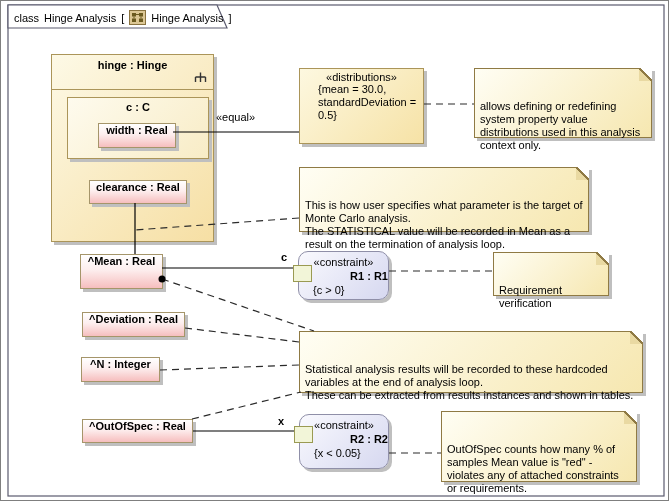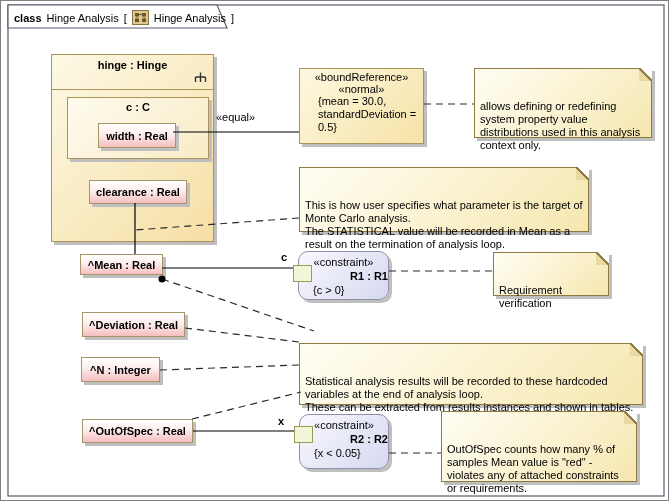--- a/index.html
+++ b/index.html
@@ -6,40 +6,40 @@
   .canvas{
     position:relative;width:669px;height:501px;background:#ffffff;
     font-family:"Liberation Sans",sans-serif;font-size:11px;color:#000;
     border:1px solid #7f7f7f;box-sizing:border-box;overflow:hidden;
   }
   svg.layer{position:absolute;left:0;top:0;pointer-events:none;}
   .tab-text{
     position:absolute;left:13px;top:9px;display:flex;align-items:center;gap:5px;
     white-space:nowrap;z-index:2;
   }
-  .tab-text .kw{font-weight:bold;}
+  .tab-text .kw{font-weight:normal;}
   .shape{position:absolute;box-sizing:border-box;}
   .shadow{box-shadow:3px 3px 0 #bfbfbf;}
   .block{
     background:linear-gradient(135deg,#fdf9e6 0%,#f6dfa4 100%);
     border:1px solid #ab9559;z-index:3;
   }
   .block-header{height:34px;border-bottom:1px solid #ab9559;position:relative;}
   .block-title{text-align:center;font-weight:bold;padding-top:4px;}
   .struct-icon{position:absolute;right:6px;top:17px;}
   .part-box{
     position:absolute;box-sizing:border-box;
     background:linear-gradient(135deg,#fefbee 0%,#f8ecc6 100%);
     border:1px solid #ab9559;
   }
   .part-title{text-align:center;font-weight:bold;padding-top:3px;}
   .value-prop{
     background:linear-gradient(to bottom,#ffffff 0%,#fdeeee 45%,#f6bebe 100%);
     border:1px solid #a5956a;z-index:3;
-    display:flex;align-items:center;justify-content:center;
+    display:flex;justify-content:center;
     font-weight:bold;text-align:center;
   }
   .bound-ref{
     background:linear-gradient(135deg,#fdf8e0 0%,#f6e2a6 100%);
     border:1px solid #ab9559;z-index:3;padding-top:2px;
   }
   .bound-ref .stereo{text-align:center;line-height:12px;}
   .bound-ref .name{text-align:center;font-weight:bold;line-height:14px;}
   .bound-ref .expr{padding-left:18px;line-height:13px;}
   .constraint{
@@ -103,27 +103,26 @@
       <div class="shape value-prop shadow" style="left:30px;top:25px;width:78px;height:25px;">
         <span>width : Real</span>
       </div>
     </div>
     <div class="shape value-prop shadow" style="left:37px;top:125px;width:98px;height:24px;">
       <span>clearance : Real</span>
     </div>
   </div>
 
   <div class="shape bound-ref shadow" style="left:298px;top:67px;width:125px;height:76px;">
-    <div class="stereo">«boundReference»</div>
-    <div class="stereo">«normal»</div>
+    <div class="stereo">«distributions»</div>
     <div class="expr">{mean = 30.0,</div>
     <div class="expr">standardDeviation = 0.5}</div>
   </div>
 
-  <div class="shape value-prop shadow" style="left:79px;top:253px;width:83px;height:21px;">
+  <div class="shape value-prop shadow" style="left:79px;top:253px;width:83px;height:35px;">
     <span>^Mean : Real</span>
   </div>
   <div class="shape value-prop shadow" style="left:81px;top:311px;width:103px;height:25px;">
     <span>^Deviation : Real</span>
   </div>
   <div class="shape value-prop shadow" style="left:80px;top:356px;width:79px;height:25px;">
     <span>^N : Integer</span>
   </div>
   <div class="shape value-prop shadow" style="left:81px;top:418px;width:111px;height:24px;">
     <span>^OutOfSpec : Real</span>
@@ -149,21 +148,21 @@
   </div>
   <div class="shape note shadow" style="left:298px;top:166px;width:290px;height:65px;">
     <div class="fold"></div>
     <span>This is how user specifies what parameter is the target of Monte Carlo analysis.
 The STATISTICAL value will be recorded in Mean as a result on the termination of analysis loop.</span>
   </div>
   <div class="shape note shadow" style="left:492px;top:251px;width:116px;height:44px;">
     <div class="fold"></div>
     <span>Requirement verification</span>
   </div>
-  <div class="shape note shadow" style="left:298px;top:330px;width:344px;height:62px;margin-top:12px;">
+  <div class="shape note shadow" style="left:298px;top:330px;width:344px;height:62px;">
     <div class="fold"></div>
     <span>Statistical analysis results will be recorded to these hardcoded variables at the end of analysis loop.
 These can be extracted from results instances and shown in tables.</span>
   </div>
   <div class="shape note shadow" style="left:440px;top:410px;width:196px;height:71px;">
     <div class="fold"></div>
     <span>OutOfSpec counts how many % of samples Mean value is "red" - violates any of attached constraints or requirements.</span>
   </div>
 
   <svg class="layer" width="669" height="501" style="z-index:5;">

